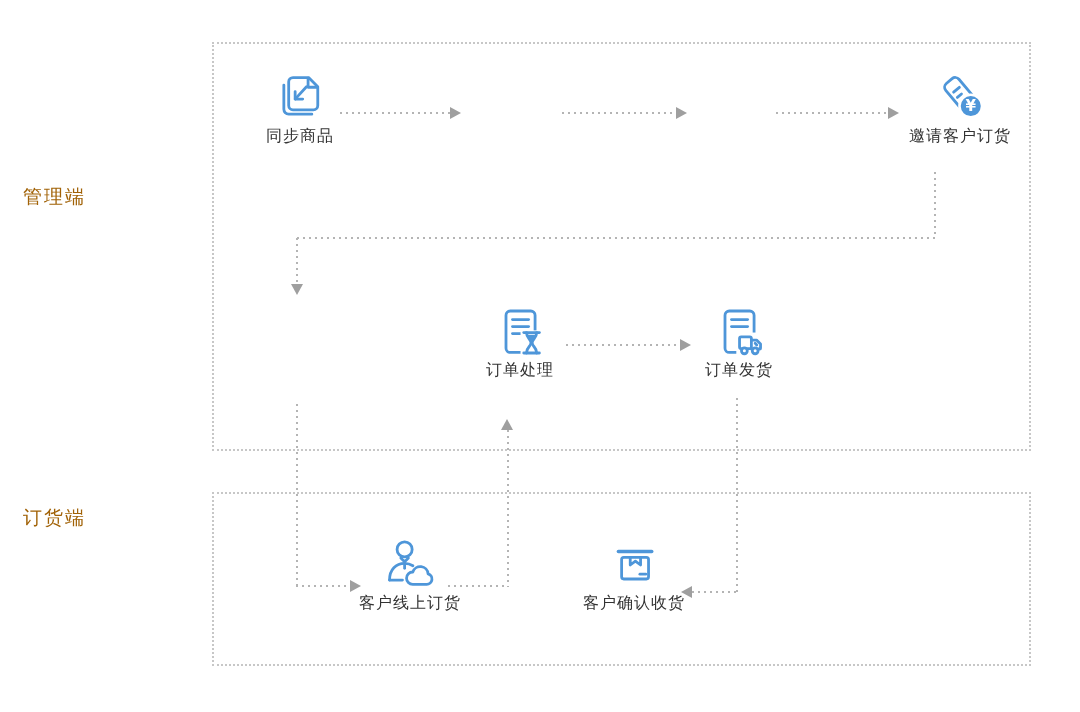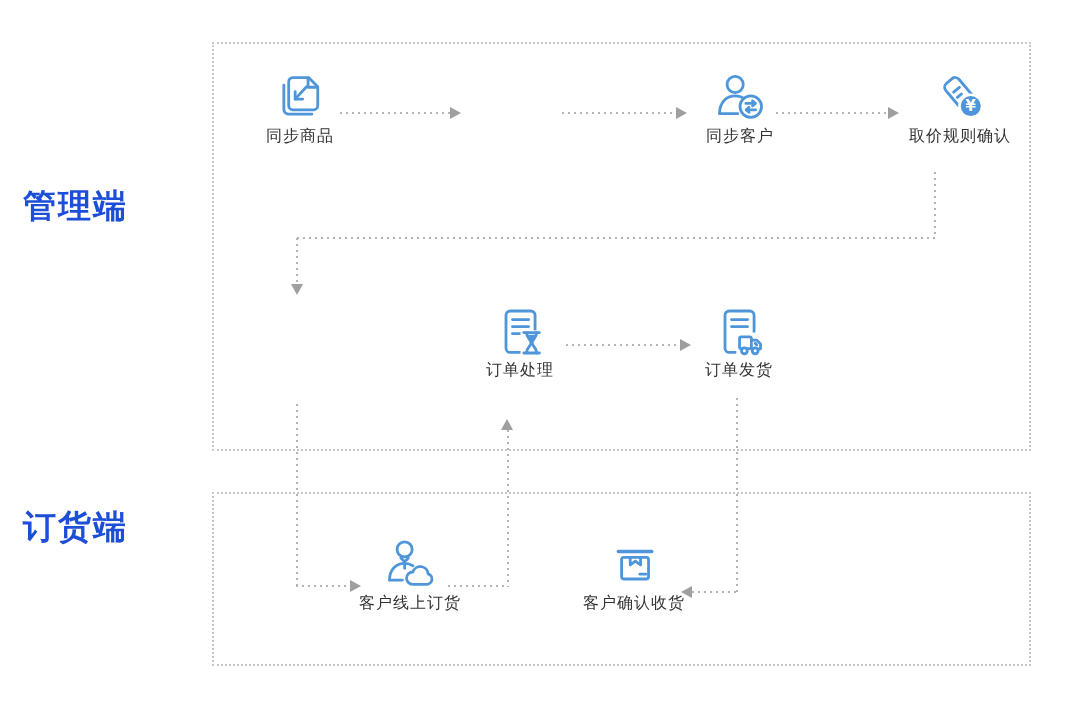--- a/index.html
+++ b/index.html
@@ -4,21 +4,21 @@
 <style>
   html,body{margin:0;padding:0;background:#ffffff;}
   .canvas{
     position:relative;width:1080px;height:712px;background:#ffffff;
     font-family:"Liberation Sans","DejaVu Sans",sans-serif;overflow:hidden;
     --blue:#4E96D9;--dot:#b4b4b4;--arrow:#9f9f9f;--box:#c7c7c7;--txt:#333333;
   }
   .section-box{position:absolute;border:2px dotted var(--box);}
   .box-management{left:212px;top:42px;width:815px;height:405px;}
   .box-ordering{left:212px;top:492px;width:815px;height:170px;}
-  .section-label{position:absolute;font-size:33px;font-weight:bold;color:#1d4ed8;letter-spacing:2px;}
+  .section-label{position:absolute;font-size:19px;font-weight:normal;color:#a16207;letter-spacing:2px;}
   .label-management{left:23px;top:184px;}
   .label-ordering{left:23px;top:505px;}
 
   .node{position:absolute;width:180px;display:flex;flex-direction:column;align-items:center;}
   .node svg{width:56px;height:56px;display:block;}
   .node .node-label{margin-top:0;font-size:16px;color:var(--txt);letter-spacing:1px;white-space:nowrap;}
 
   .n1{left:210px;top:70px;}  .n2{left:432px;top:70px;}
   .n3{left:650px;top:70px;}  .n4{left:870px;top:70px;}
   .n5{left:207px;top:304px;} .n6{left:430px;top:304px;}
@@ -78,45 +78,32 @@
       <path d="M11 14 v22.5 a4.5 4.5 0 0 0 4.5 4.5 H37"></path>
       <path d="M19.5 7 H34 l8.5 8.5 V33 a4 4 0 0 1 -4 4 H19.5 a4 4 0 0 1 -4 -4 V11 a4 4 0 0 1 4 -4 Z" fill="#fff"></path>
       <path d="M33.5 7.5 V16 h8.5"></path>
       <path d="M32 15.5 21.5 27"></path>
       <path d="M21.5 20 v7 h7"></path>
     </svg>
     <div class="node-label">同步商品</div>
   </div>
 
 
-  <div class="node n3">
-    <svg viewBox="0 0 52 52" fill="none" stroke="#4E96D9" stroke-width="2.6" stroke-linecap="round" stroke-linejoin="round">
-      <circle cx="21.5" cy="13.5" r="7.5"></circle>
-      <path d="M7 40.5 c0 -10.5 6.5 -16.5 14.5 -16.5 c3.6 0 6.8 1.2 9.3 3.3"></path>
-      <path d="M7 40.5 H24"></path>
-      <circle cx="36" cy="34" r="10" fill="#fff"></circle>
-      <path d="M31.5 31 h8.5"></path>
-      <path d="M37.6 28.7 40.2 31 37.6 33.3"></path>
-      <path d="M40.5 37 H32"></path>
-      <path d="M34.4 34.7 31.8 37 34.4 39.3"></path>
-    </svg>
-    <div class="node-label">同步客户</div>
-  </div>
 
   <div class="node n4">
     <svg viewBox="0 0 52 52" fill="none" stroke="#4E96D9" stroke-width="2.6" stroke-linecap="round" stroke-linejoin="round">
       <g transform="rotate(-40 25 21)">
         <rect x="17" y="7" width="16" height="28" rx="4.5" fill="#fff"></rect>
         <path d="M21.5 17.5 h7"></path>
         <path d="M21 23.5 h5"></path>
       </g>
       <circle cx="36" cy="33.5" r="10.5" fill="#4E96D9" stroke="#fff" stroke-width="2.4"></circle>
       <text x="36" y="38.5" text-anchor="middle" font-size="14" font-weight="bold" fill="#fff" stroke="none" font-family="'DejaVu Sans',sans-serif">¥</text>
     </svg>
-    <div class="node-label">取价规则确认</div>
+    <div class="node-label">邀请客户订货</div>
   </div>
 
 
   <div class="node n6">
     <svg viewBox="0 0 52 52" fill="none" stroke="#4E96D9" stroke-width="2.6" stroke-linecap="round" stroke-linejoin="round">
       <rect x="13" y="6.5" width="27" height="38.5" rx="4"></rect>
       <path d="M19 14.5 h15"></path>
       <path d="M19 21 h15"></path>
       <path d="M19 27.5 h8"></path>
       <rect x="26.5" y="24.5" width="21" height="23" fill="#fff" stroke="none"></rect>

